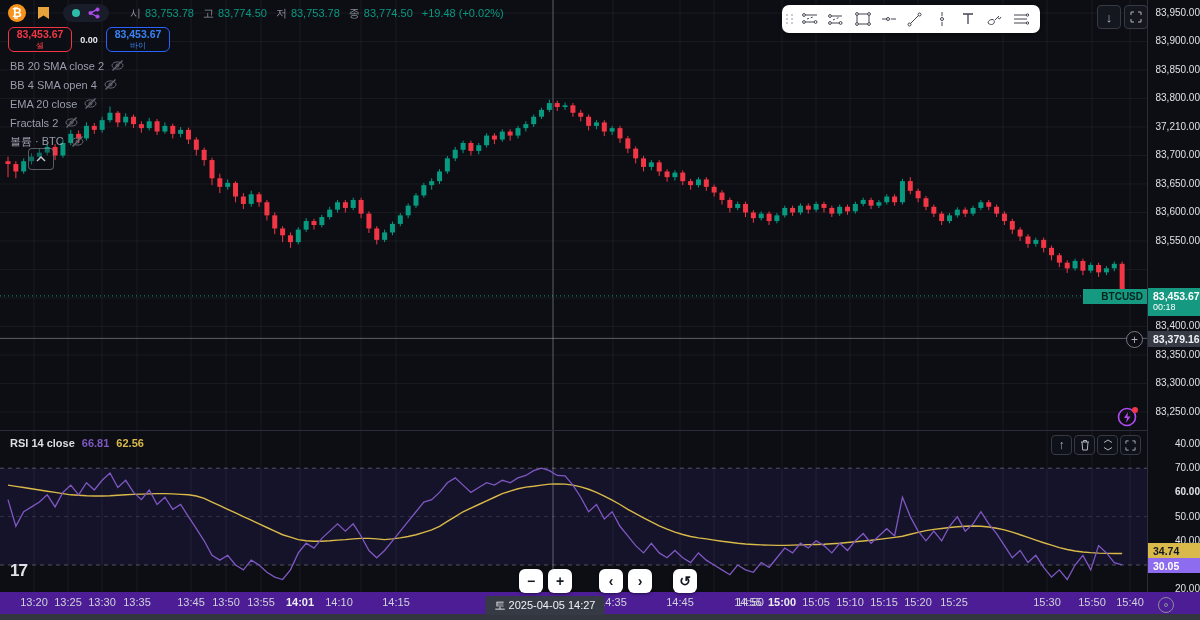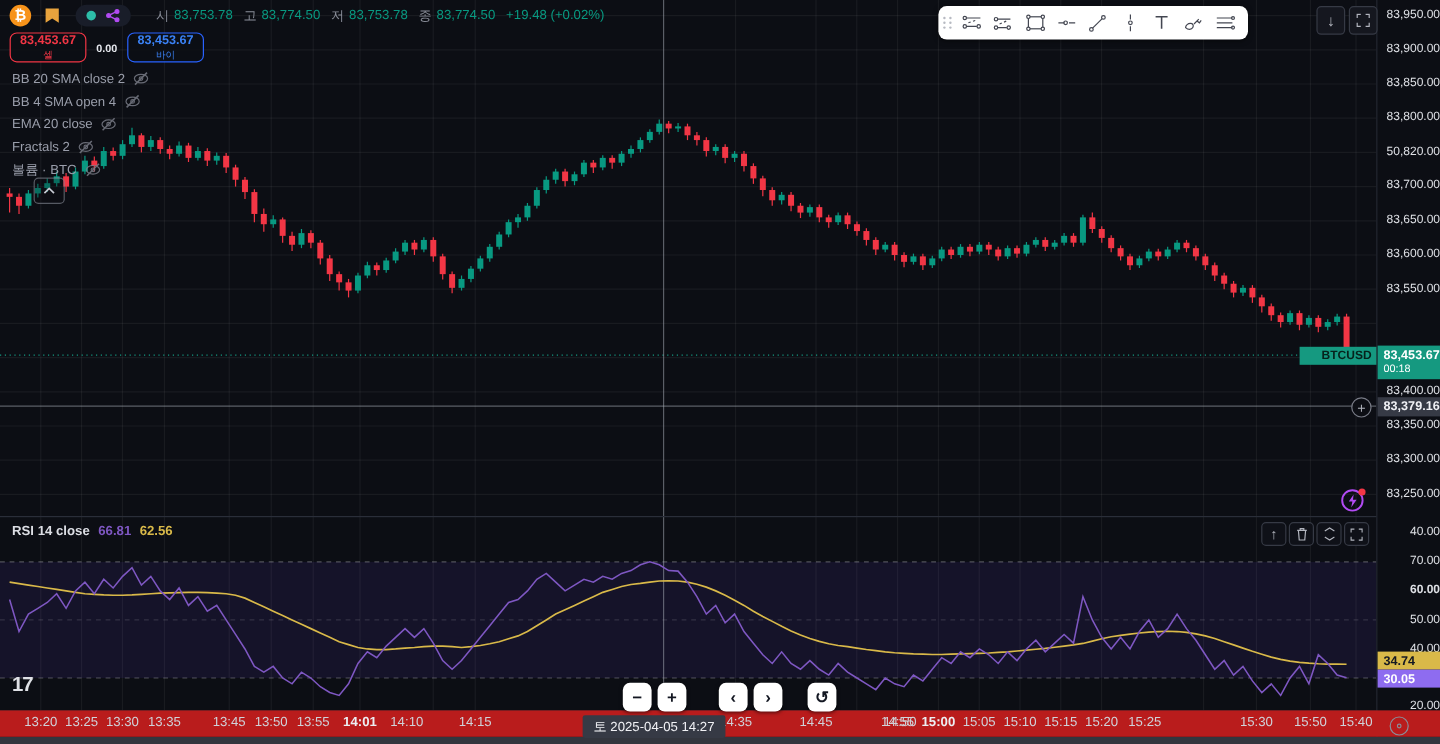--- a/index.html
+++ b/index.html
@@ -10,21 +10,21 @@
   #main-svg{position:absolute;left:0;top:0;}
   #rsi-svg{position:absolute;left:0;top:430px;}
   #axis-sep{position:absolute;left:1147px;top:0;width:1px;height:614px;background:#2a2e39;}
   #pane-sep{position:absolute;left:0;top:430px;width:1147px;height:1px;background:#2a2e39;z-index:3;}
   #time-sep{position:absolute;left:0;top:592px;width:1200px;height:1px;background:#2a2e39;z-index:3;}
   #bottom-strip{position:absolute;left:0;top:614px;width:1200px;height:6px;background:#33363e;}
   
   #price-axis{position:absolute;left:1148px;top:0;width:52px;height:592px;background:#0c0e14;z-index:4;}
   .axis-label{position:absolute;left:0;width:100%;font-size:10px;color:#dfe1e6;text-align:right;padding-left:5px;white-space:nowrap;}
   
-  #time-axis{position:absolute;left:0;top:592px;width:1200px;height:22px;background:#b91c1c;z-index:4;}
+  #time-axis{position:absolute;left:0;top:592px;width:1200px;height:22px;background:#4c1d95;z-index:4;}
   .time-label{position:absolute;top:4px;transform:translateX(-50%);font-size:11px;color:#cfd2d9;white-space:nowrap;}
   .time-label.bold{font-weight:700;color:#eceef2;}
   
   #symbol-row{position:absolute;left:8px;top:4px;display:flex;align-items:center;gap:7px;z-index:6;}
   .btc-icon{width:18px;height:18px;border-radius:50%;background:#f7931a;color:#fff;font-size:12px;font-weight:700;display:flex;align-items:center;justify-content:center;}
   #symbol-title{font-size:13px;font-weight:700;color:#f0f1f5;letter-spacing:.2px;}
   .flag-icon{margin-left:4px;display:block;}
   .alert-pill{margin-left:6px;display:flex;align-items:center;gap:8px;background:#191d29;border-radius:10px;padding:3px 9px;}
   .teal-dot{width:8px;height:8px;border-radius:50%;background:#2dbda8;}
   #ohlc-row{display:flex;align-items:center;gap:4px;margin-left:14px;font-size:11px;}
@@ -664,21 +664,21 @@
       <div class="p">83,453.67</div>
       <div class="c">00:18</div>
     </div>
     <div id="cross-price-tag">83,379.16</div>
     <div id="rsi-ma-tag">34.74</div>
     <div id="rsi-val-tag">30.05</div>
   <div class="axis-label" style="top: 7px;">83,950.00</div>
       <div class="axis-label" style="top: 35.4998px;">83,900.00</div>
       <div class="axis-label" style="top: 63.9995px;">83,850.00</div>
       <div class="axis-label" style="top: 92.4993px;">83,800.00</div>
-      <div class="axis-label" style="top: 120.999px;">50,820.00</div>
+      <div class="axis-label" style="top: 120.999px;">37,210.00</div>
       <div class="axis-label" style="top: 149.499px;">83,700.00</div>
       <div class="axis-label" style="top: 177.999px;">83,650.00</div>
       <div class="axis-label" style="top: 206.498px;">83,600.00</div>
       <div class="axis-label" style="top: 234.998px;">83,550.00</div>
       <div class="axis-label" style="top: 249px; margin-top: 48px;">83,500.00</div>
       <div class="axis-label" style="top: 320.497px;">83,400.00</div>
       <div class="axis-label" style="top: 348.997px;">83,350.00</div>
       <div class="axis-label" style="top: 377.497px;">83,300.00</div>
       <div class="axis-label" style="top: 405.997px;">83,250.00</div>
       <div class="axis-label" style="top: 438px;">40.00</div>

